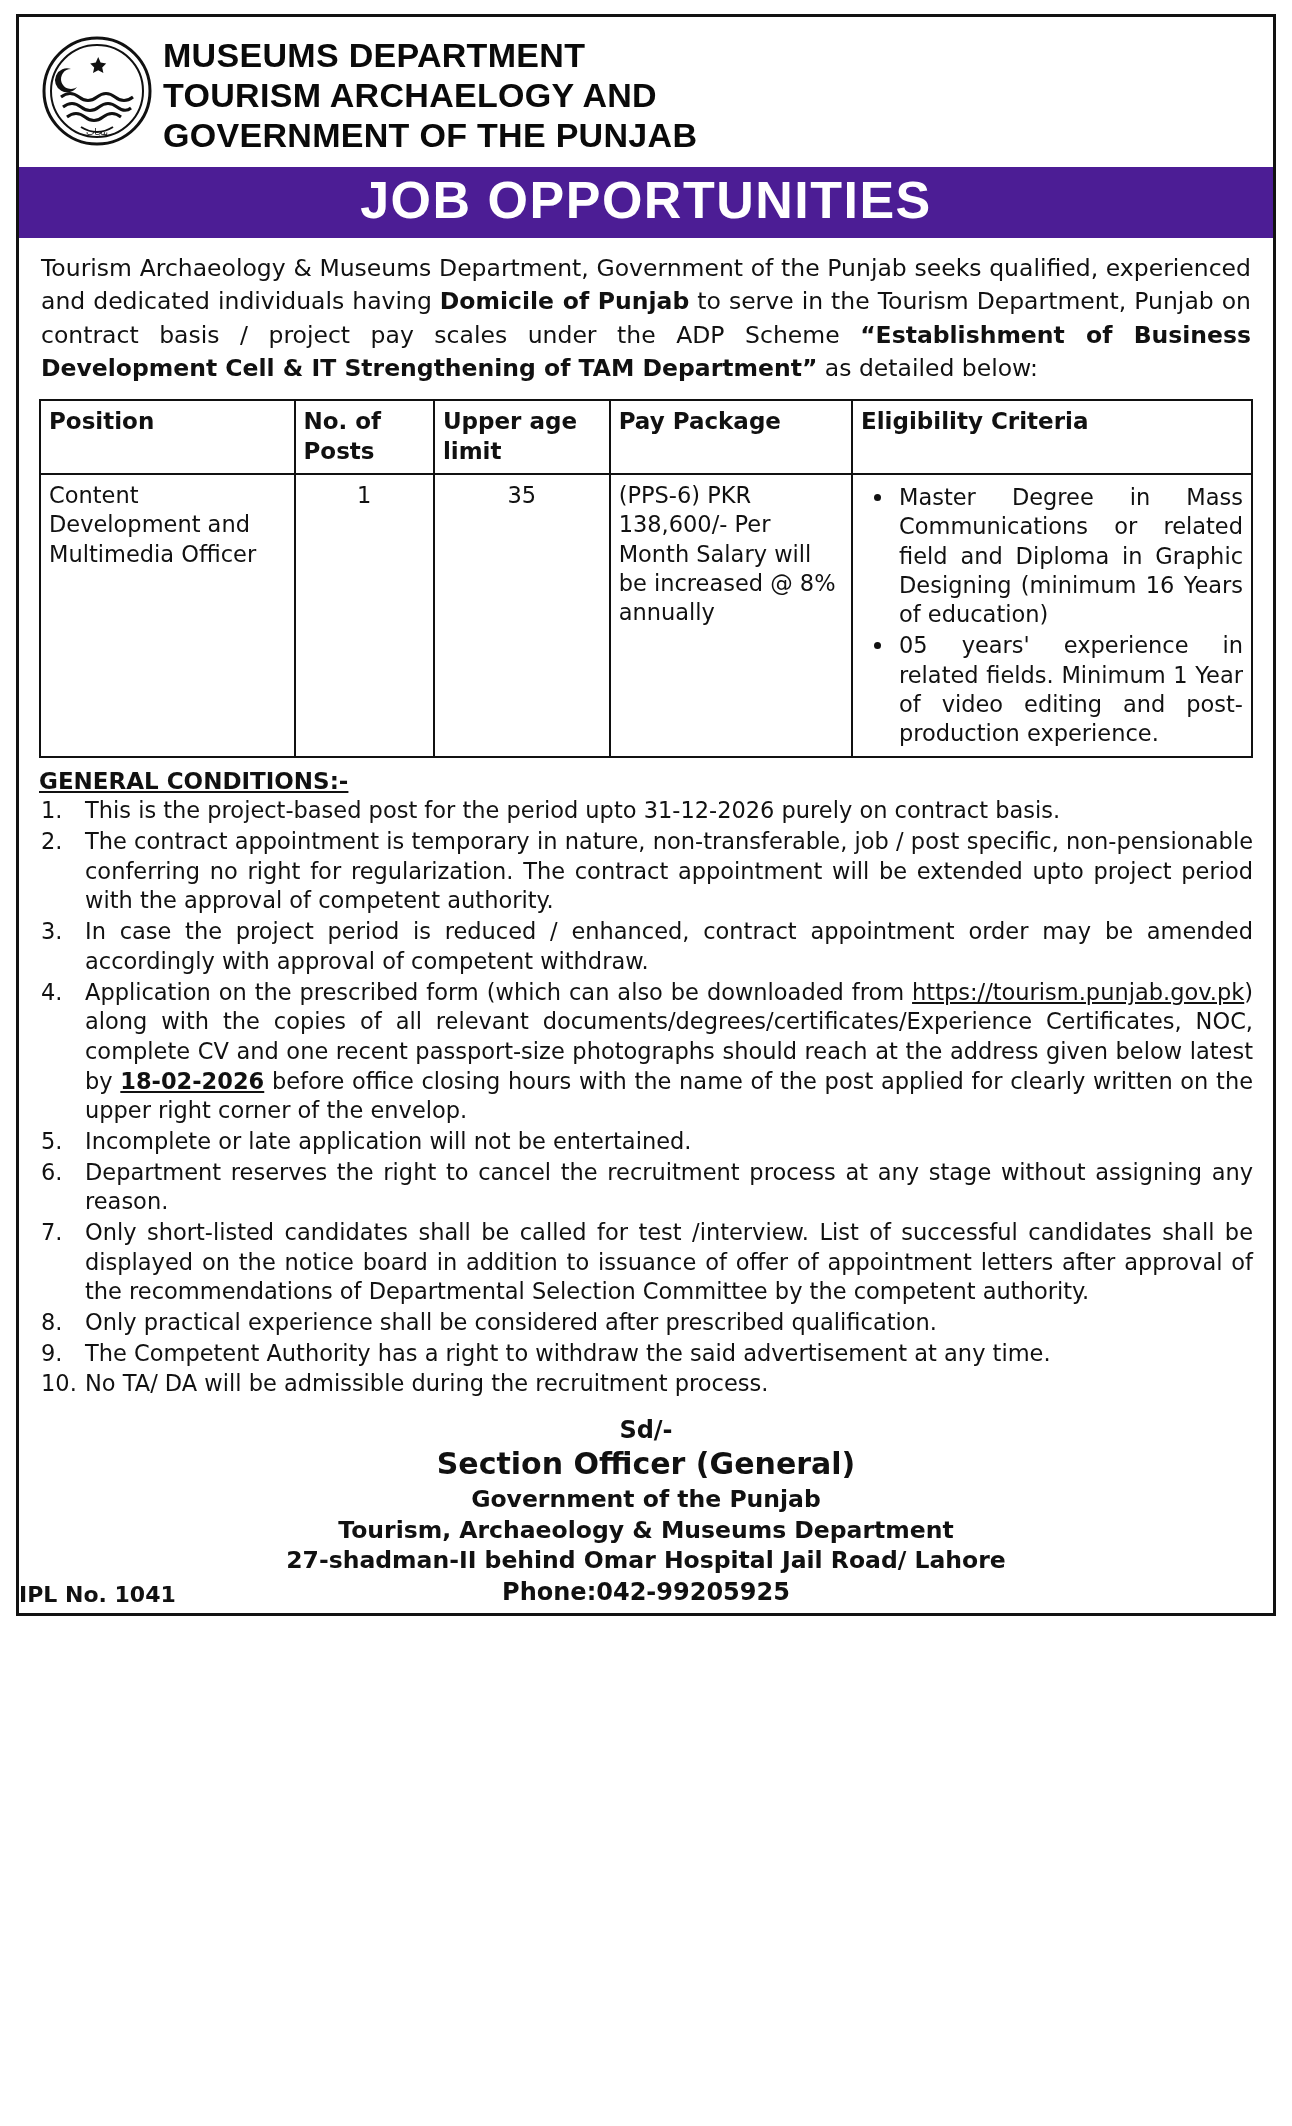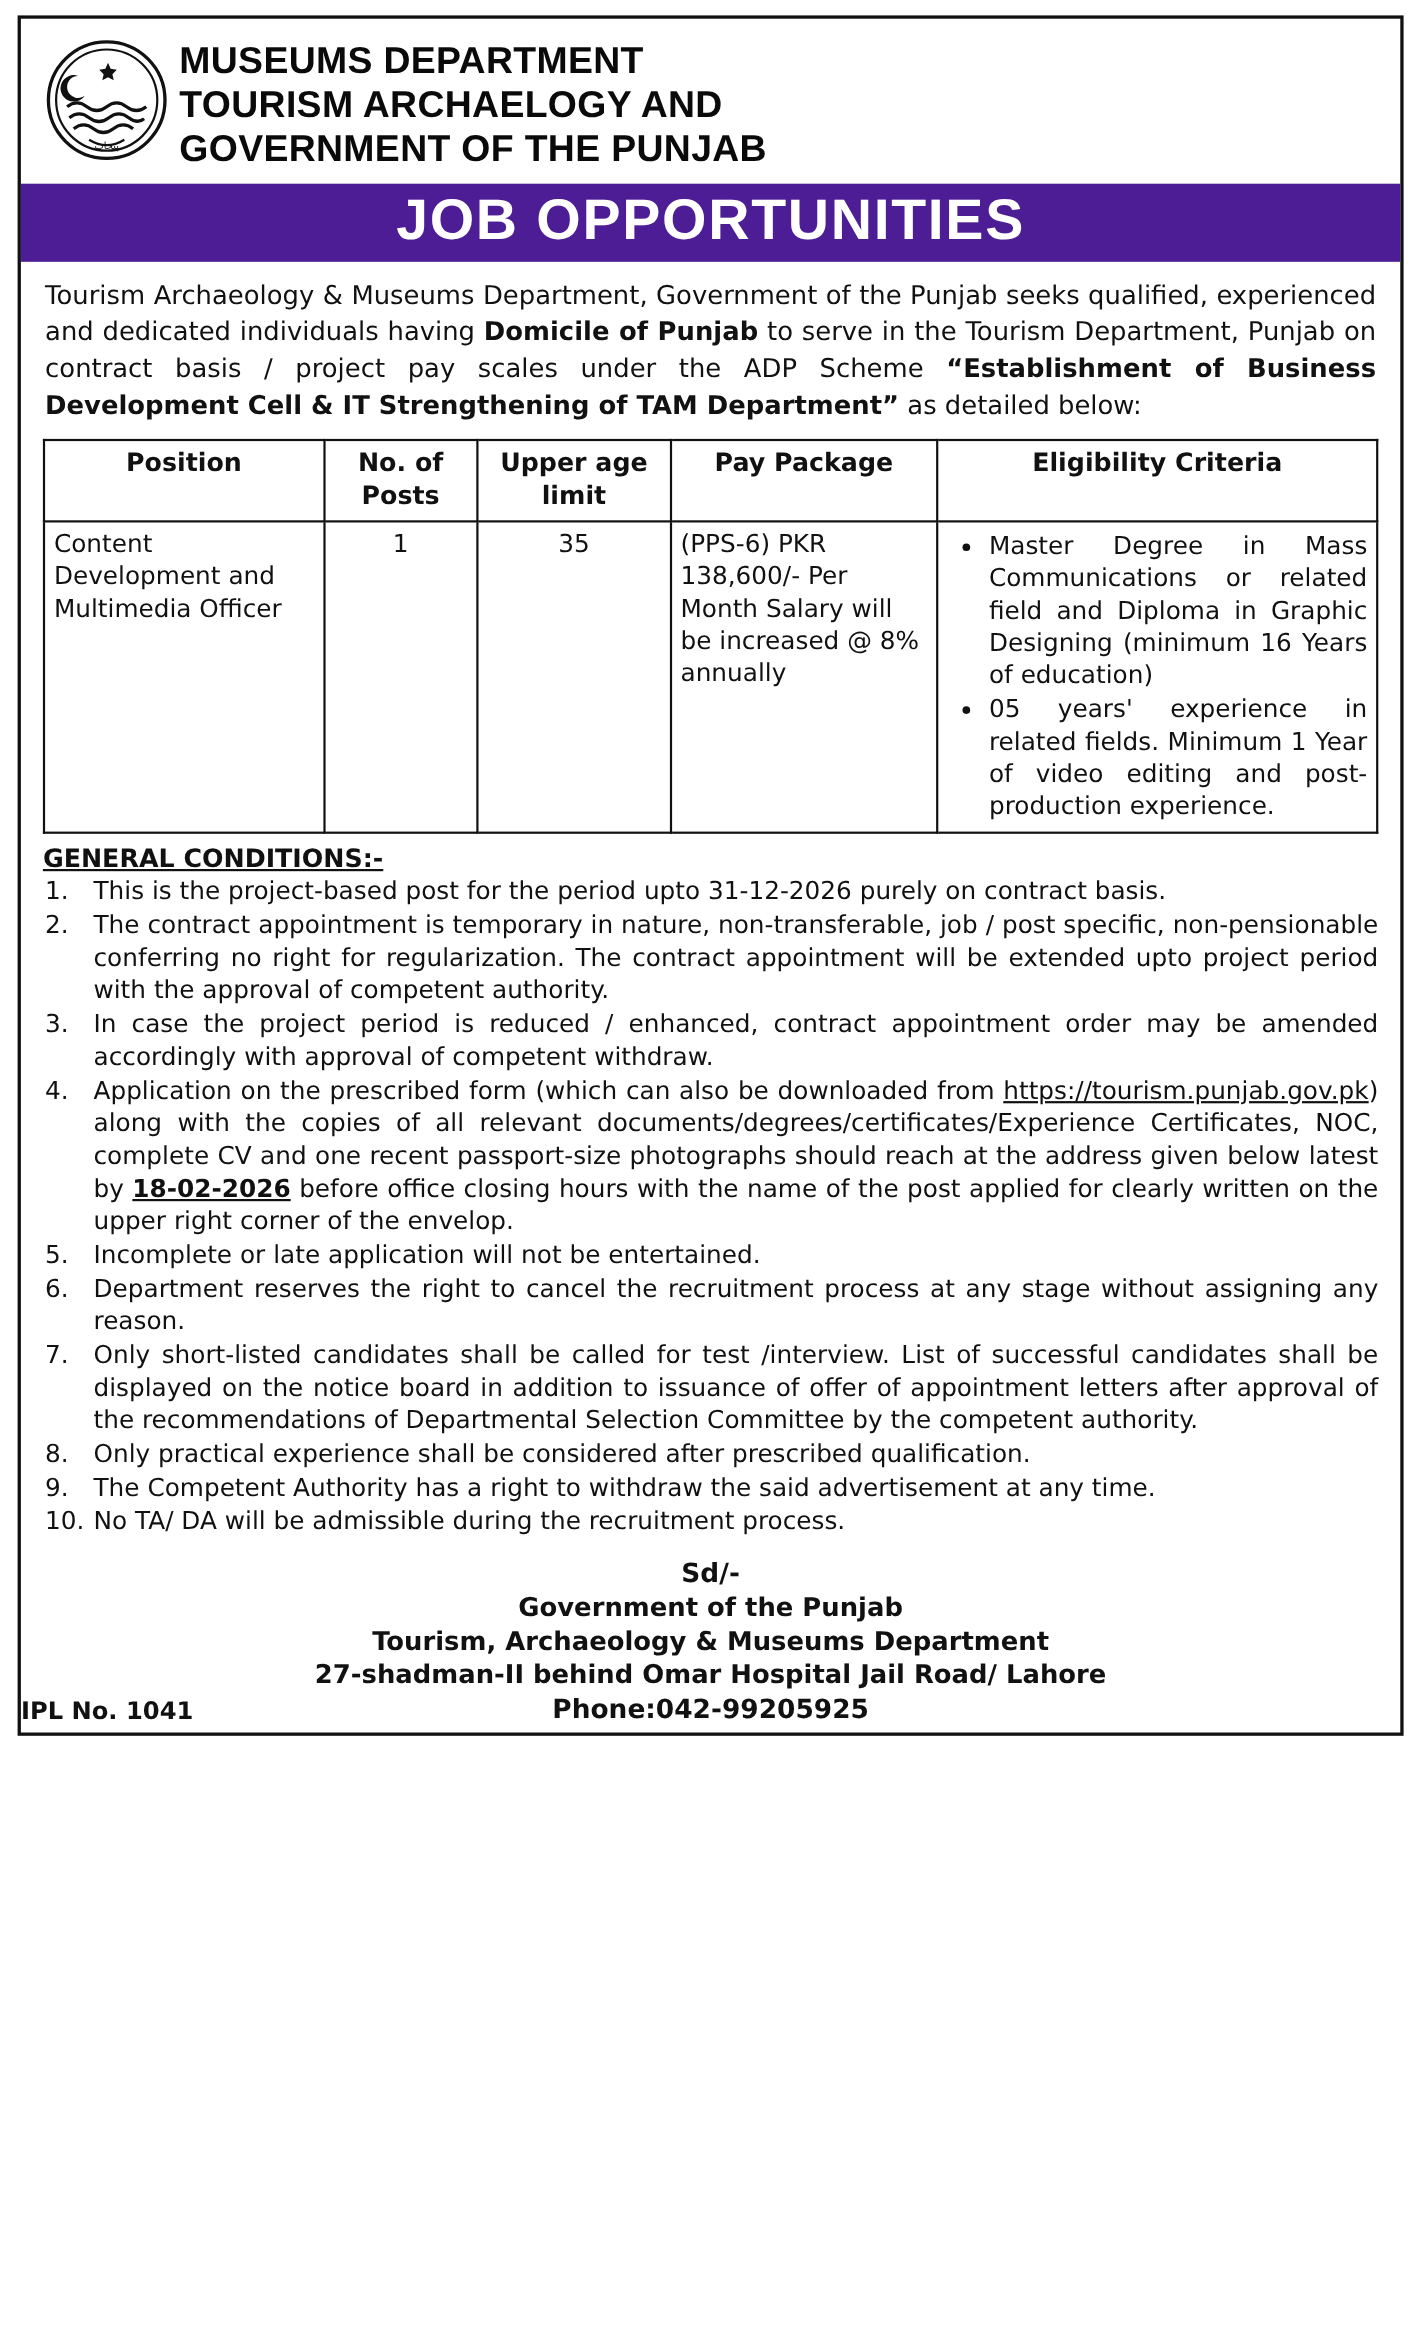--- a/index.html
+++ b/index.html
@@ -93,21 +93,21 @@
   }
   table.jobs th, table.jobs td {
     border: 2px solid #111;
     vertical-align: top;
     padding: 6px 8px;
     font-size: 22.5px;
     line-height: 1.3;
   }
   table.jobs th {
     font-weight: bold;
-    text-align: center;
+    text-align: left;
     font-size: 23px;
   }
   col.c1 { width: 21%; }
   col.c2 { width: 11.5%; }
   col.c3 { width: 14.5%; }
   col.c4 { width: 20%; }
   col.c5 { width: 33%; }
 
   td.posts, td.age {
     text-align: center;
@@ -306,20 +306,21 @@
           </li>
           <li>
             <span class="num">10.</span>
             <span class="txt">No TA/ DA will be admissible during the recruitment process.</span>
           </li>
         </ol>
     </div>
 
     <div class="footer">
       <div class="sd">Sd/-</div>
+      <div class="so">Section Officer (General)</div>
       <div class="ln">Government of the Punjab</div>
       <div class="ln">Tourism, Archaeology &amp; Museums Department</div>
       <div class="ln">27-shadman-II behind Omar Hospital Jail Road/ Lahore</div>
       <div class="phone">Phone:042-99205925</div>
     </div>
     <div class="ipl">IPL No. 1041</div>
 
   </div>
 </div>
 

